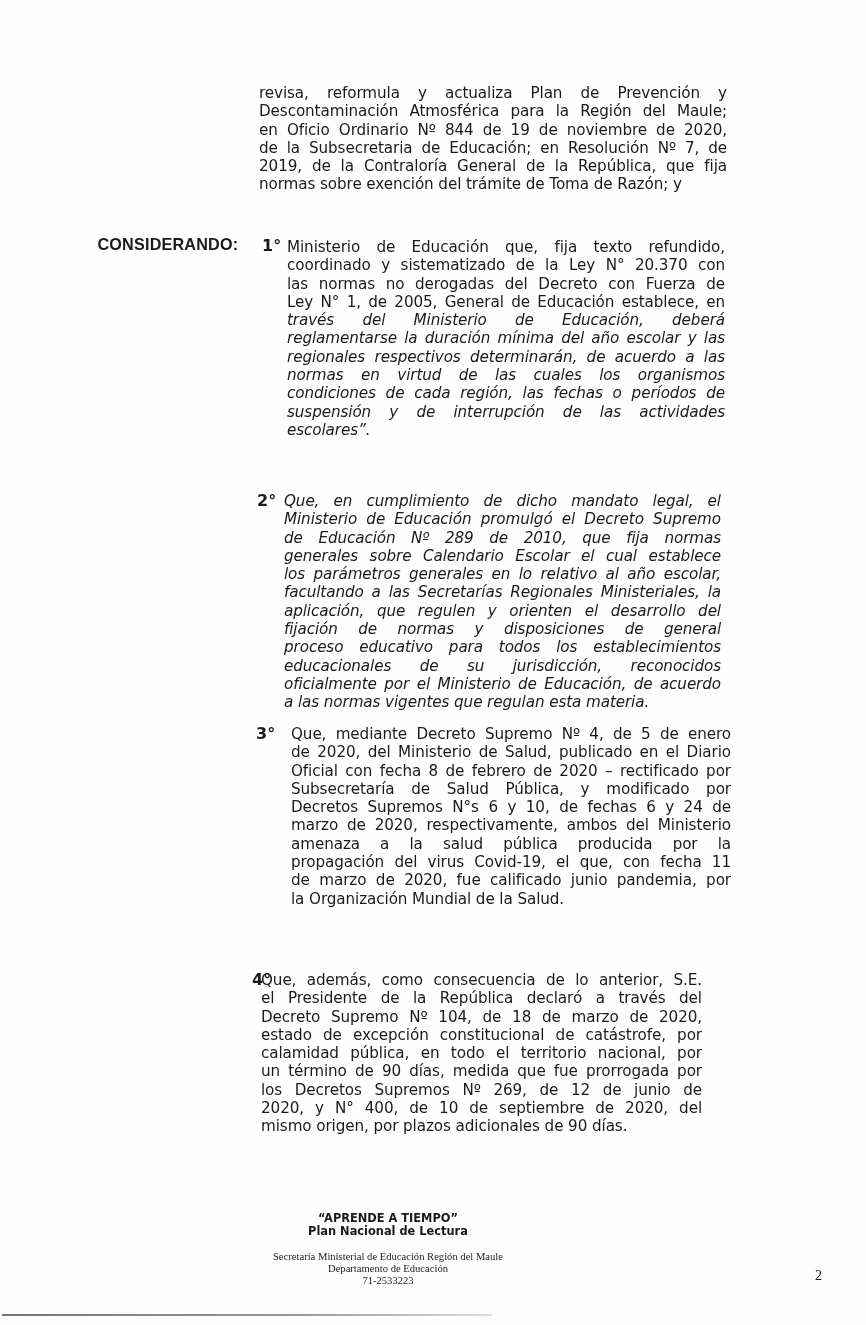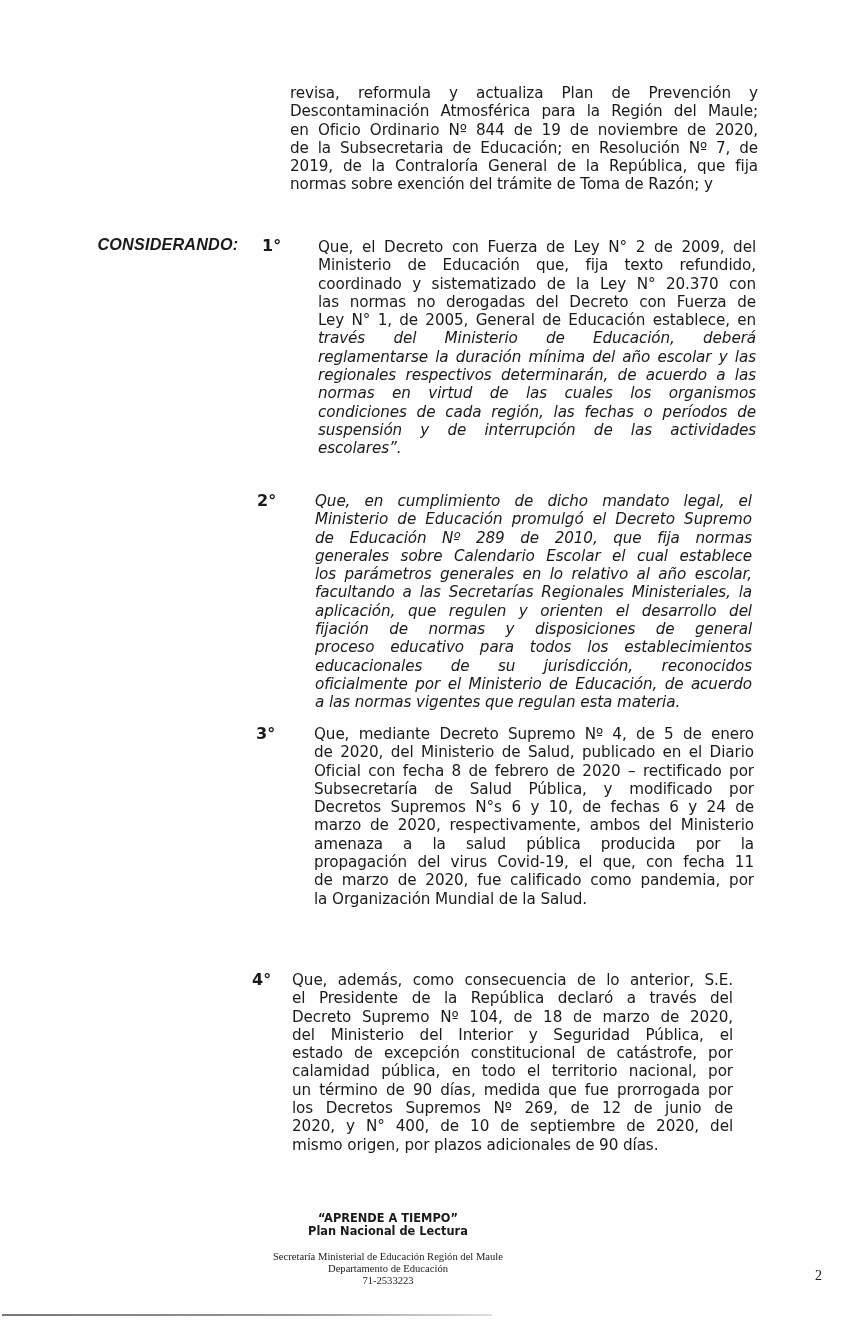--- a/index.html
+++ b/index.html
@@ -1,38 +1,38 @@
 <!DOCTYPE html>
 <html><head>
 <meta charset="utf-8">
 <style>
   html, body { margin: 0; padding: 0; background: #ffffff; }
   body { width: 866px; height: 1325px; position: relative; overflow: hidden;
          font-family: "DejaVu Sans", sans-serif; color: #1a1a1a; }
   .page { position: absolute; left: 0; top: 0; width: 866px; height: 1325px; background: #fefefe; }
 
-  .block { position: absolute; font-size: 15.2px; line-height: 18.3px; letter-spacing: -0.1px; margin-left: 31px; }
+  .block { position: absolute; font-size: 15.2px; line-height: 18.3px; letter-spacing: -0.1px; }
   .block .ln { display: block; white-space: nowrap; text-align: justify; text-align-last: justify; }
   .block .ln.last { text-align-last: left; }
   .it { font-style: italic; }
 
   #intro { left: 259px; top: 84px; width: 468px; }
 
   .cons-label { position: absolute; left: 96px; top: 235px; font-weight: bold; font-size: 16.5px;
-                letter-spacing: 0.2px; font-family: "Liberation Sans", sans-serif; font-style: italic; }
+                letter-spacing: 0.2px; font-family: "Liberation Sans", sans-serif; }
   .cons-label span { display:inline-block; transform: scaleX(0.98); }
 
   .num { position: absolute; font-weight: bold; font-size: 16px; font-family: "DejaVu Sans", sans-serif; }
 
   #n1 { left: 262px; top: 236px; }
   #p1 { left: 287px; top: 238px; width: 438px; }
   #n2 { left: 257px; top: 491px; }
   #p2 { left: 284px; top: 492px; width: 437px; font-style: italic; }
   #n3 { left: 256px; top: 724px; }
-  #p3 { left: 283px; top: 725px; width: 440px; }
+  #p3 { left: 291px; top: 725px; width: 440px; }
   #n4 { left: 252px; top: 970px; }
   #p4 { left: 261px; top: 971px; width: 441px; }
 
   .footer-title { position: absolute; left: 0; width: 866px; text-align: center; font-weight: bold;
                   font-family: "DejaVu Sans", sans-serif; font-size: 11.4px; line-height: 13px; }
   #ft1 { top: 1212px; left: -45px; }
   #ft2 { top: 1225px; left: -45px; }
   .footer-addr { position: absolute; left: 0; width: 866px; text-align: center;
                  font-family: "Liberation Serif", serif; font-size: 10.6px; line-height: 12px; color: #222; }
   #fa1 { top: 1251px; left: -45px; }
@@ -53,21 +53,20 @@
     <span class="ln">en Oficio Ordinario Nº 844 de 19 de noviembre de 2020,</span>
     <span class="ln">de la Subsecretaria de Educación; en Resolución Nº 7, de</span>
     <span class="ln">2019, de la Contraloría General de la República, que fija</span>
     <span class="ln last">normas sobre exención del trámite de Toma de Razón; y</span>
   </div>
 
   <div class="cons-label"><span>CONSIDERANDO:</span></div>
 
   <div id="n1" class="num">1°</div>
   <div id="p1" class="block">
-    <span class="ln">Que, el Decreto con Fuerza de Ley N° 2 de 2009, del</span>
     <span class="ln">Ministerio de Educación que, fija texto refundido,</span>
     <span class="ln">coordinado y sistematizado de la Ley N° 20.370 con</span>
     <span class="ln">las normas no derogadas del Decreto con Fuerza de</span>
     <span class="ln">Ley N° 1, de 2005, General de Educación establece, en</span>
     <span class="ln it">través del Ministerio de Educación, deberá</span>
     <span class="ln it">reglamentarse la duración mínima del año escolar y las</span>
     <span class="ln it">regionales respectivos determinarán, de acuerdo a las</span>
     <span class="ln it">normas en virtud de las cuales los organismos</span>
     <span class="ln it">condiciones de cada región, las fechas o períodos de</span>
     <span class="ln it">suspensión y de interrupción de las actividades</span>
@@ -93,30 +92,29 @@
   <div id="n3" class="num">3°</div>
   <div id="p3" class="block">
     <span class="ln">Que, mediante Decreto Supremo Nº 4, de 5 de enero</span>
     <span class="ln">de 2020, del Ministerio de Salud, publicado en el Diario</span>
     <span class="ln">Oficial con fecha 8 de febrero de 2020 – rectificado por</span>
     <span class="ln">Subsecretaría de Salud Pública, y modificado por</span>
     <span class="ln">Decretos Supremos N°s 6 y 10, de fechas 6 y 24 de</span>
     <span class="ln">marzo de 2020, respectivamente, ambos del Ministerio</span>
     <span class="ln">amenaza a la salud pública producida por la</span>
     <span class="ln">propagación del virus Covid-19, el que, con fecha 11</span>
-    <span class="ln">de marzo de 2020, fue calificado como pandemia, por</span>
+    <span class="ln">de marzo de 2020, fue calificado junio pandemia, por</span>
     <span class="ln last">la Organización Mundial de la Salud.</span>
   </div>
 
   <div id="n4" class="num">4°</div>
   <div id="p4" class="block">
     <span class="ln">Que, además, como consecuencia de lo anterior, S.E.</span>
     <span class="ln">el Presidente de la República declaró a través del</span>
     <span class="ln">Decreto Supremo Nº 104, de 18 de marzo de 2020,</span>
-    <span class="ln">del Ministerio del Interior y Seguridad Pública, el</span>
     <span class="ln">estado de excepción constitucional de catástrofe, por</span>
     <span class="ln">calamidad pública, en todo el territorio nacional, por</span>
     <span class="ln">un término de 90 días, medida que fue prorrogada por</span>
     <span class="ln">los Decretos Supremos Nº 269, de 12 de junio de</span>
     <span class="ln">2020, y N° 400, de 10 de septiembre de 2020, del</span>
     <span class="ln last">mismo origen, por plazos adicionales de 90 días.</span>
   </div>
 
   <div id="ft1" class="footer-title">“APRENDE A TIEMPO”</div>
   <div id="ft2" class="footer-title">Plan Nacional de Lectura</div>

